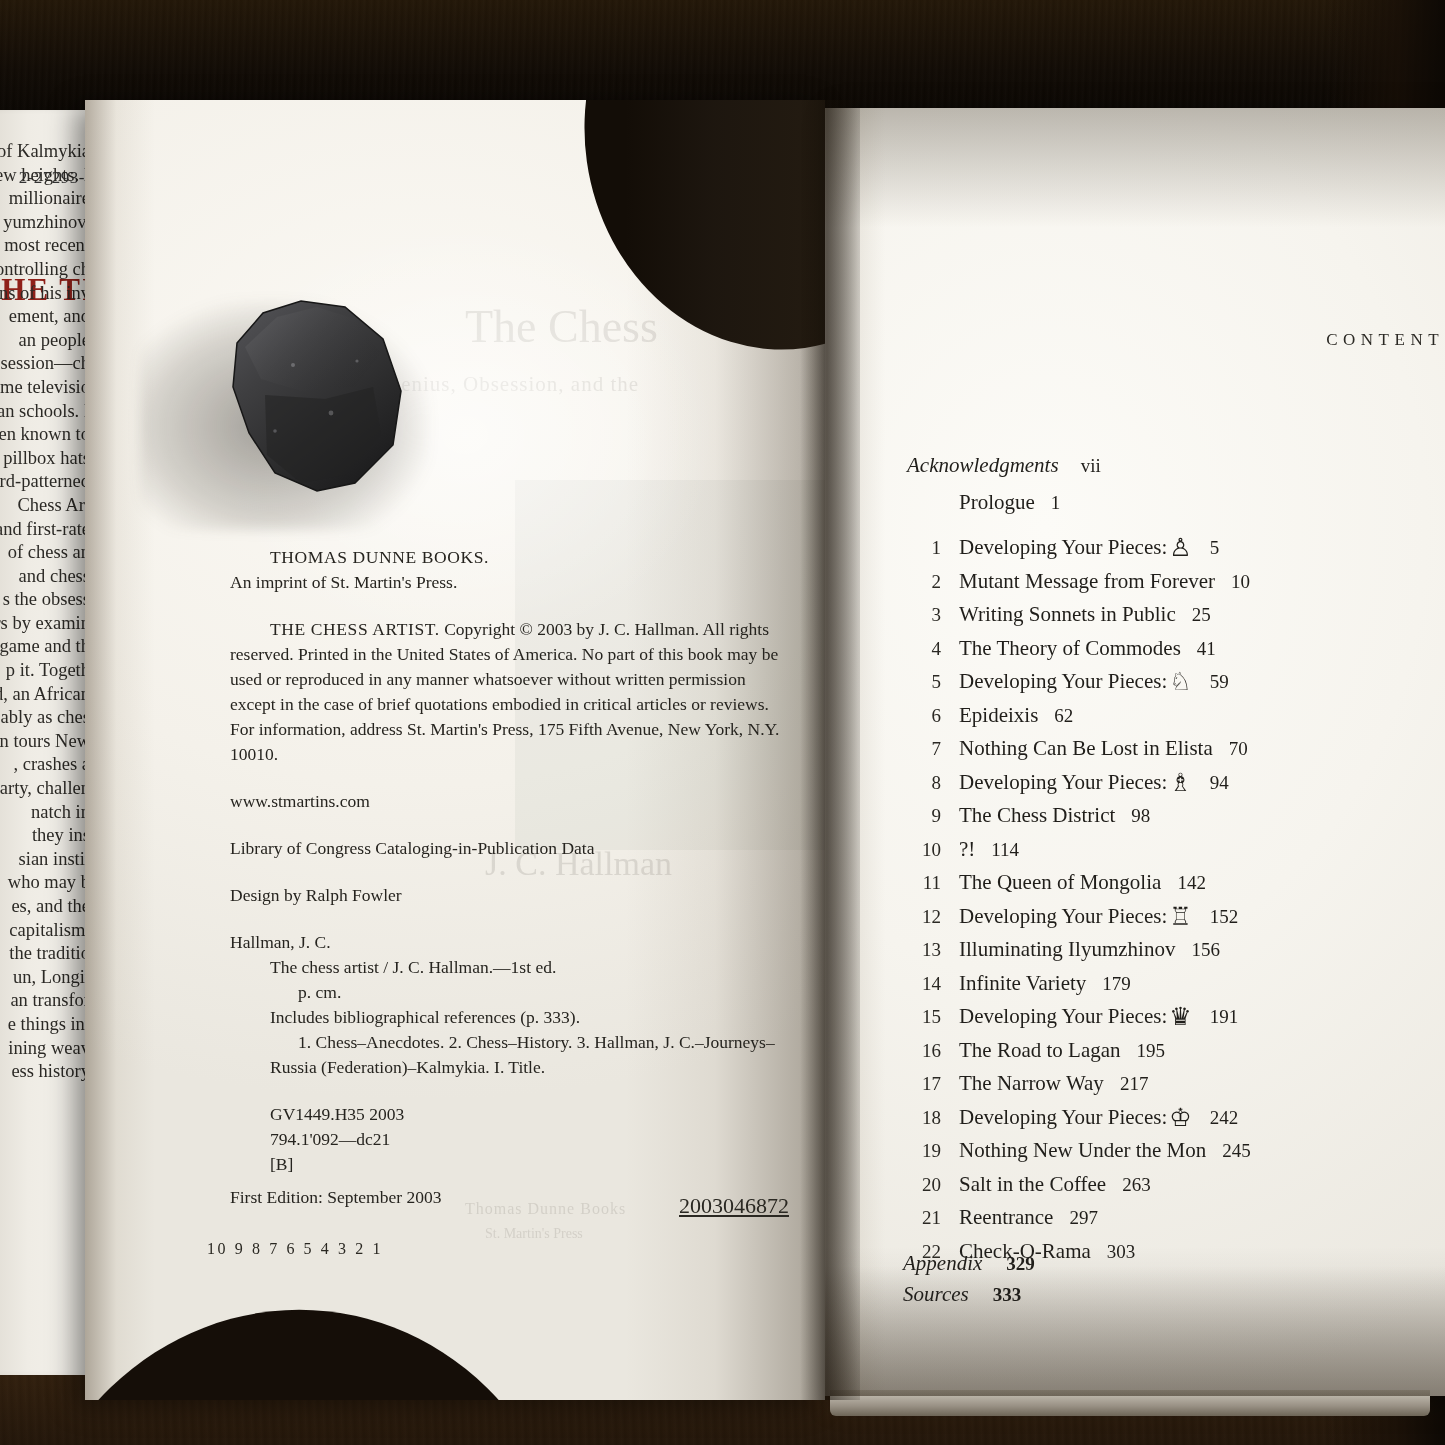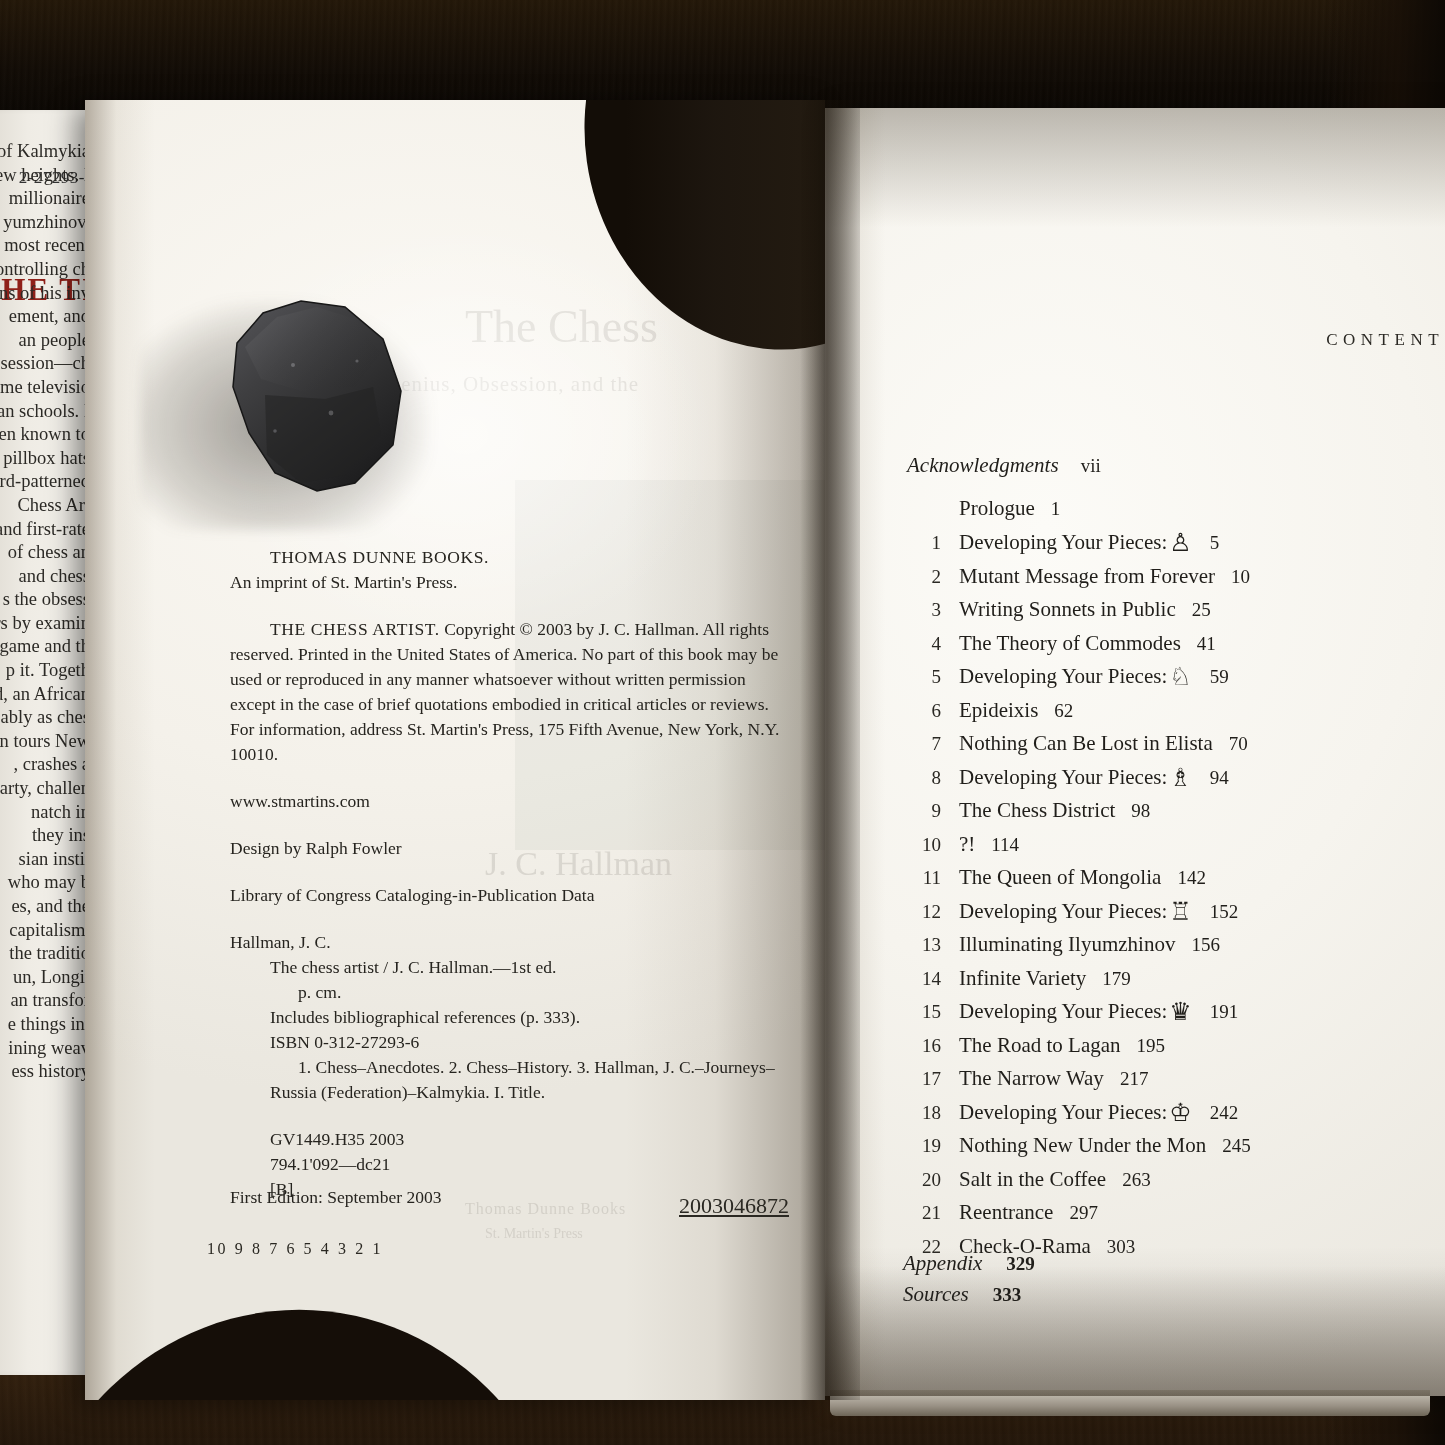--- a/index.html
+++ b/index.html
@@ -311,21 +311,21 @@
     position: absolute;
     left: 68px;
     top: 345px;
     width: 540px;
     z-index: 4;
     color: #201e1a;
   }
   .toc-front {
     font-style: italic;
     font-size: 21px;
-    margin-bottom: 14px;
+    margin-bottom: 8px;
     padding-left: 14px;
   }
   .toc-front .pg { font-style: normal; padding-left: 22px; font-size: 19px; }
 
   .toc-row {
     display: flex;
     align-items: baseline;
     font-size: 21px;
     line-height: 32px;
     margin-bottom: 0.5px;
@@ -349,21 +349,21 @@
   .toc-pg {
     padding-left: 16px;
     font-size: 19px;
   }
   .toc-prologue {
     display: flex;
     align-items: flex-end;
     font-size: 21px;
     line-height: 33px;
     padding-left: 66px;
-    margin-bottom: 1px;
+    margin-bottom: 12px;
   }
   #toc-back {
     position: absolute;
     left: 78px;
     top: 1140px;
     z-index: 4;
     font-style: italic;
     font-size: 21px;
     line-height: 31px;
     color: #201e1a;
@@ -489,29 +489,28 @@
       <div id="copy-text">
         <p class="tight" style="margin-bottom:2px;">
           <span class="sc">THOMAS DUNNE BOOKS.</span>
         </p>
         <p>An imprint of St. Martin's Press.</p>
 
         <p><span class="sc">THE CHESS ARTIST.</span><span> Copyright © 2003 by J. C. Hallman. All rights reserved. Printed in the United States of America. No part of this book may be used or reproduced in any manner whatsoever without written permission except in the case of brief quotations embodied in critical articles or reviews. For information, address St. Martin's Press, 175 Fifth Avenue, New York, N.Y. 10010.</span></p>
 
         <p>www.stmartins.com</p>
 
+        <p>Library of Congress Cataloging-in-Publication Data</p>
+
         <p>Design by Ralph Fowler</p>
-
-        <p>Library of Congress Cataloging-in-Publication Data</p>
 
         <p class="tight">Hallman, J. C.</p>
         <p class="tight indent1">The chess artist / J. C. Hallman.—1st ed.</p>
         <p class="tight indent2">p.    cm.</p>
         <p class="tight indent1">Includes bibliographical references (p. 333).</p>
-        <p class="tight indent1">ISBN 0-312-27293-6</p>
         <p class="tight indent2">1. Chess–Anecdotes.    2. Chess–History.    3. Hallman, J. C.–Journeys–</p>
         <p class="indent1">Russia (Federation)–Kalmykia.    I. Title.</p>
 
         <p class="tight indent1">GV1449.H35    2003</p>
         <p class="tight indent1">794.1'092—dc21</p>
         <p class="indent1">[B]</p>
       </div>
 
       <div id="lccn">2003046872</div>
 

